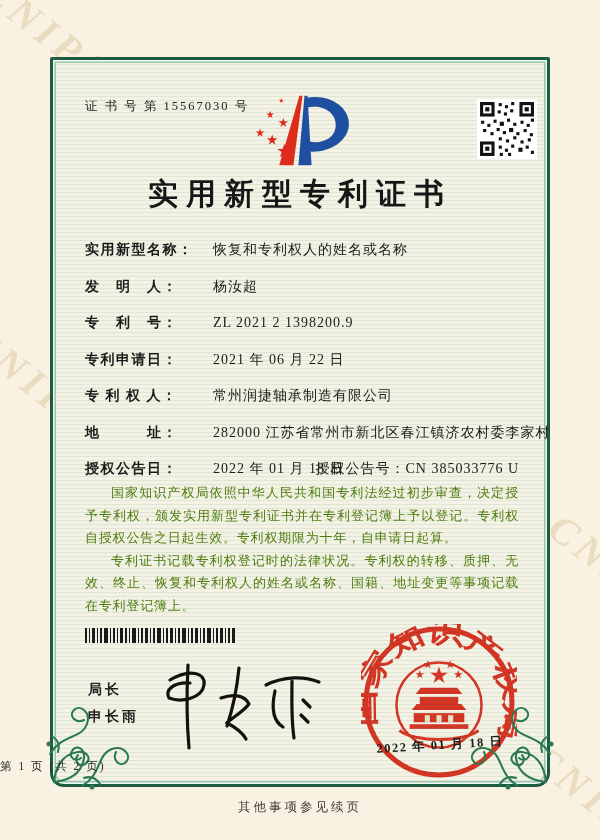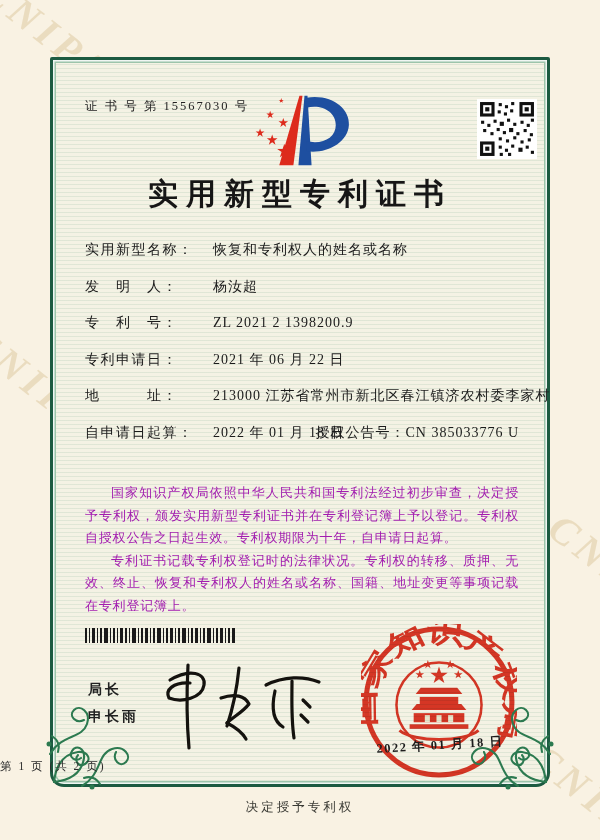--- a/index.html
+++ b/index.html
@@ -30,26 +30,26 @@
   }
   .certno{position:absolute;left:85px;top:86px;font-size:12.5px;letter-spacing:2px;color:#222;margin-top:12px;}
   .logo{position:absolute;left:253px;top:90px;width:106px;height:80px;}
   .qr{position:absolute;left:477px;top:99px;width:56px;height:56px;background:#fff;padding:2px;}
   .title{
     position:absolute;left:0;top:174px;width:600px;text-align:center;
     font-size:30px;font-weight:bold;letter-spacing:8px;color:#161616;
   }
   .fields{position:absolute;left:85px;top:240px;width:440px;font-size:14px;}
   .frow{margin-bottom:16.5px;line-height:20px;letter-spacing:1px;white-space:nowrap;}
-  .flabel{display:inline-block;min-width:128px;letter-spacing:1.5px;}
+  .flabel{display:inline-block;min-width:128px;letter-spacing:1.5px;font-weight:bold;}
   .grantrow{white-space:nowrap;}
   .grant-first{display:inline-block;width:226px;}
   .paras{
     position:absolute;left:85px;top:482px;width:434px;
-    font-size:13px;line-height:22.5px;letter-spacing:.8px;text-align:justify;color:#a21caf;
+    font-size:13px;line-height:22.5px;letter-spacing:.8px;text-align:justify;color:#4d7c0f;
   }
   .paras p{margin:0;text-indent:2em;}
   .barcode{position:absolute;left:85px;top:628px;width:152px;height:15px;}
   .officer{position:absolute;left:88px;top:681px;font-size:14px;font-weight:bold;letter-spacing:3px;color:#222;}
   .officer div{margin-bottom:9px;}
   .signature{position:absolute;left:142px;top:660px;width:195px;height:92px;}
   .seal{position:absolute;left:361px;top:624px;width:156px;height:156px;mix-blend-mode:multiply;opacity:.95;}
   .sealdate{
     position:absolute;left:360px;top:737px;width:160px;text-align:center;
     font-size:12.5px;letter-spacing:1.5px;color:#1c1c1c;transform:rotate(-3.5deg);font-weight:bold;
@@ -157,24 +157,27 @@
   <div class="frow">
     <span class="flabel">发　明　人：</span><span>杨汝超</span>
   </div>
   <div class="frow">
     <span class="flabel">专　利　号：</span><span>ZL 2021 2 1398200.9</span>
   </div>
   <div class="frow">
     <span class="flabel">专利申请日：</span><span>2021 年 06 月 22 日</span>
   </div>
   <div class="frow">
-    <span class="flabel">地　　　址：</span><span>213000 江苏省常州市新北区春江镇济农村委李家村</span>
+    <span class="flabel">专 利 权 人：</span><span>常州润捷轴承制造有限公司</span>
+  </div>
+  <div class="frow">
+    <span class="flabel">地　　　址：</span><span>282000 江苏省常州市新北区春江镇济农村委李家村</span>
   </div>
   <div class="frow grantrow">
-    <span class="grant-first"><span class="flabel">自申请日起算：</span><span>2022 年 01 月 18 日</span></span>
+    <span class="grant-first"><span class="flabel">授权公告日：</span><span>2022 年 01 月 18 日</span></span>
     <span>授权公告号：</span><span>CN 385033776 U</span>
   </div>
 </div>
 
 <div class="paras">
   <p>国家知识产权局依照中华人民共和国专利法经过初步审查，决定授予专利权，颁发实用新型专利证书并在专利登记簿上予以登记。专利权自授权公告之日起生效。专利权期限为十年，自申请日起算。</p>
   <p>专利证书记载专利权登记时的法律状况。专利权的转移、质押、无效、终止、恢复和专利权人的姓名或名称、国籍、地址变更等事项记载在专利登记簿上。</p>
 </div>
 
 <svg class="barcode" viewBox="0 0 152 15" preserveAspectRatio="none">
@@ -290,13 +293,13 @@
     <path d="M88,88 C86,70 78,60 64,58 C54,57 50,66 57,70 C64,74 68,66 64,61"></path>
     <path d="M90,42 C84,46 82,52 84,58"></path>
     <path d="M42,90 C46,84 52,82 58,84"></path>
   </g>
   <circle cx="93" cy="50" r="2.5" fill="#2c7a50"></circle>
     <circle cx="50" cy="93" r="2.5" fill="#2c7a50"></circle>
 </svg>
 
 <div class="pagenum">第 1 页 (共 2 页)</div>
 
-<div class="footnote">决定授予专利权</div>
+<div class="footnote">其他事项参见续页</div>
 
 </body></html>

